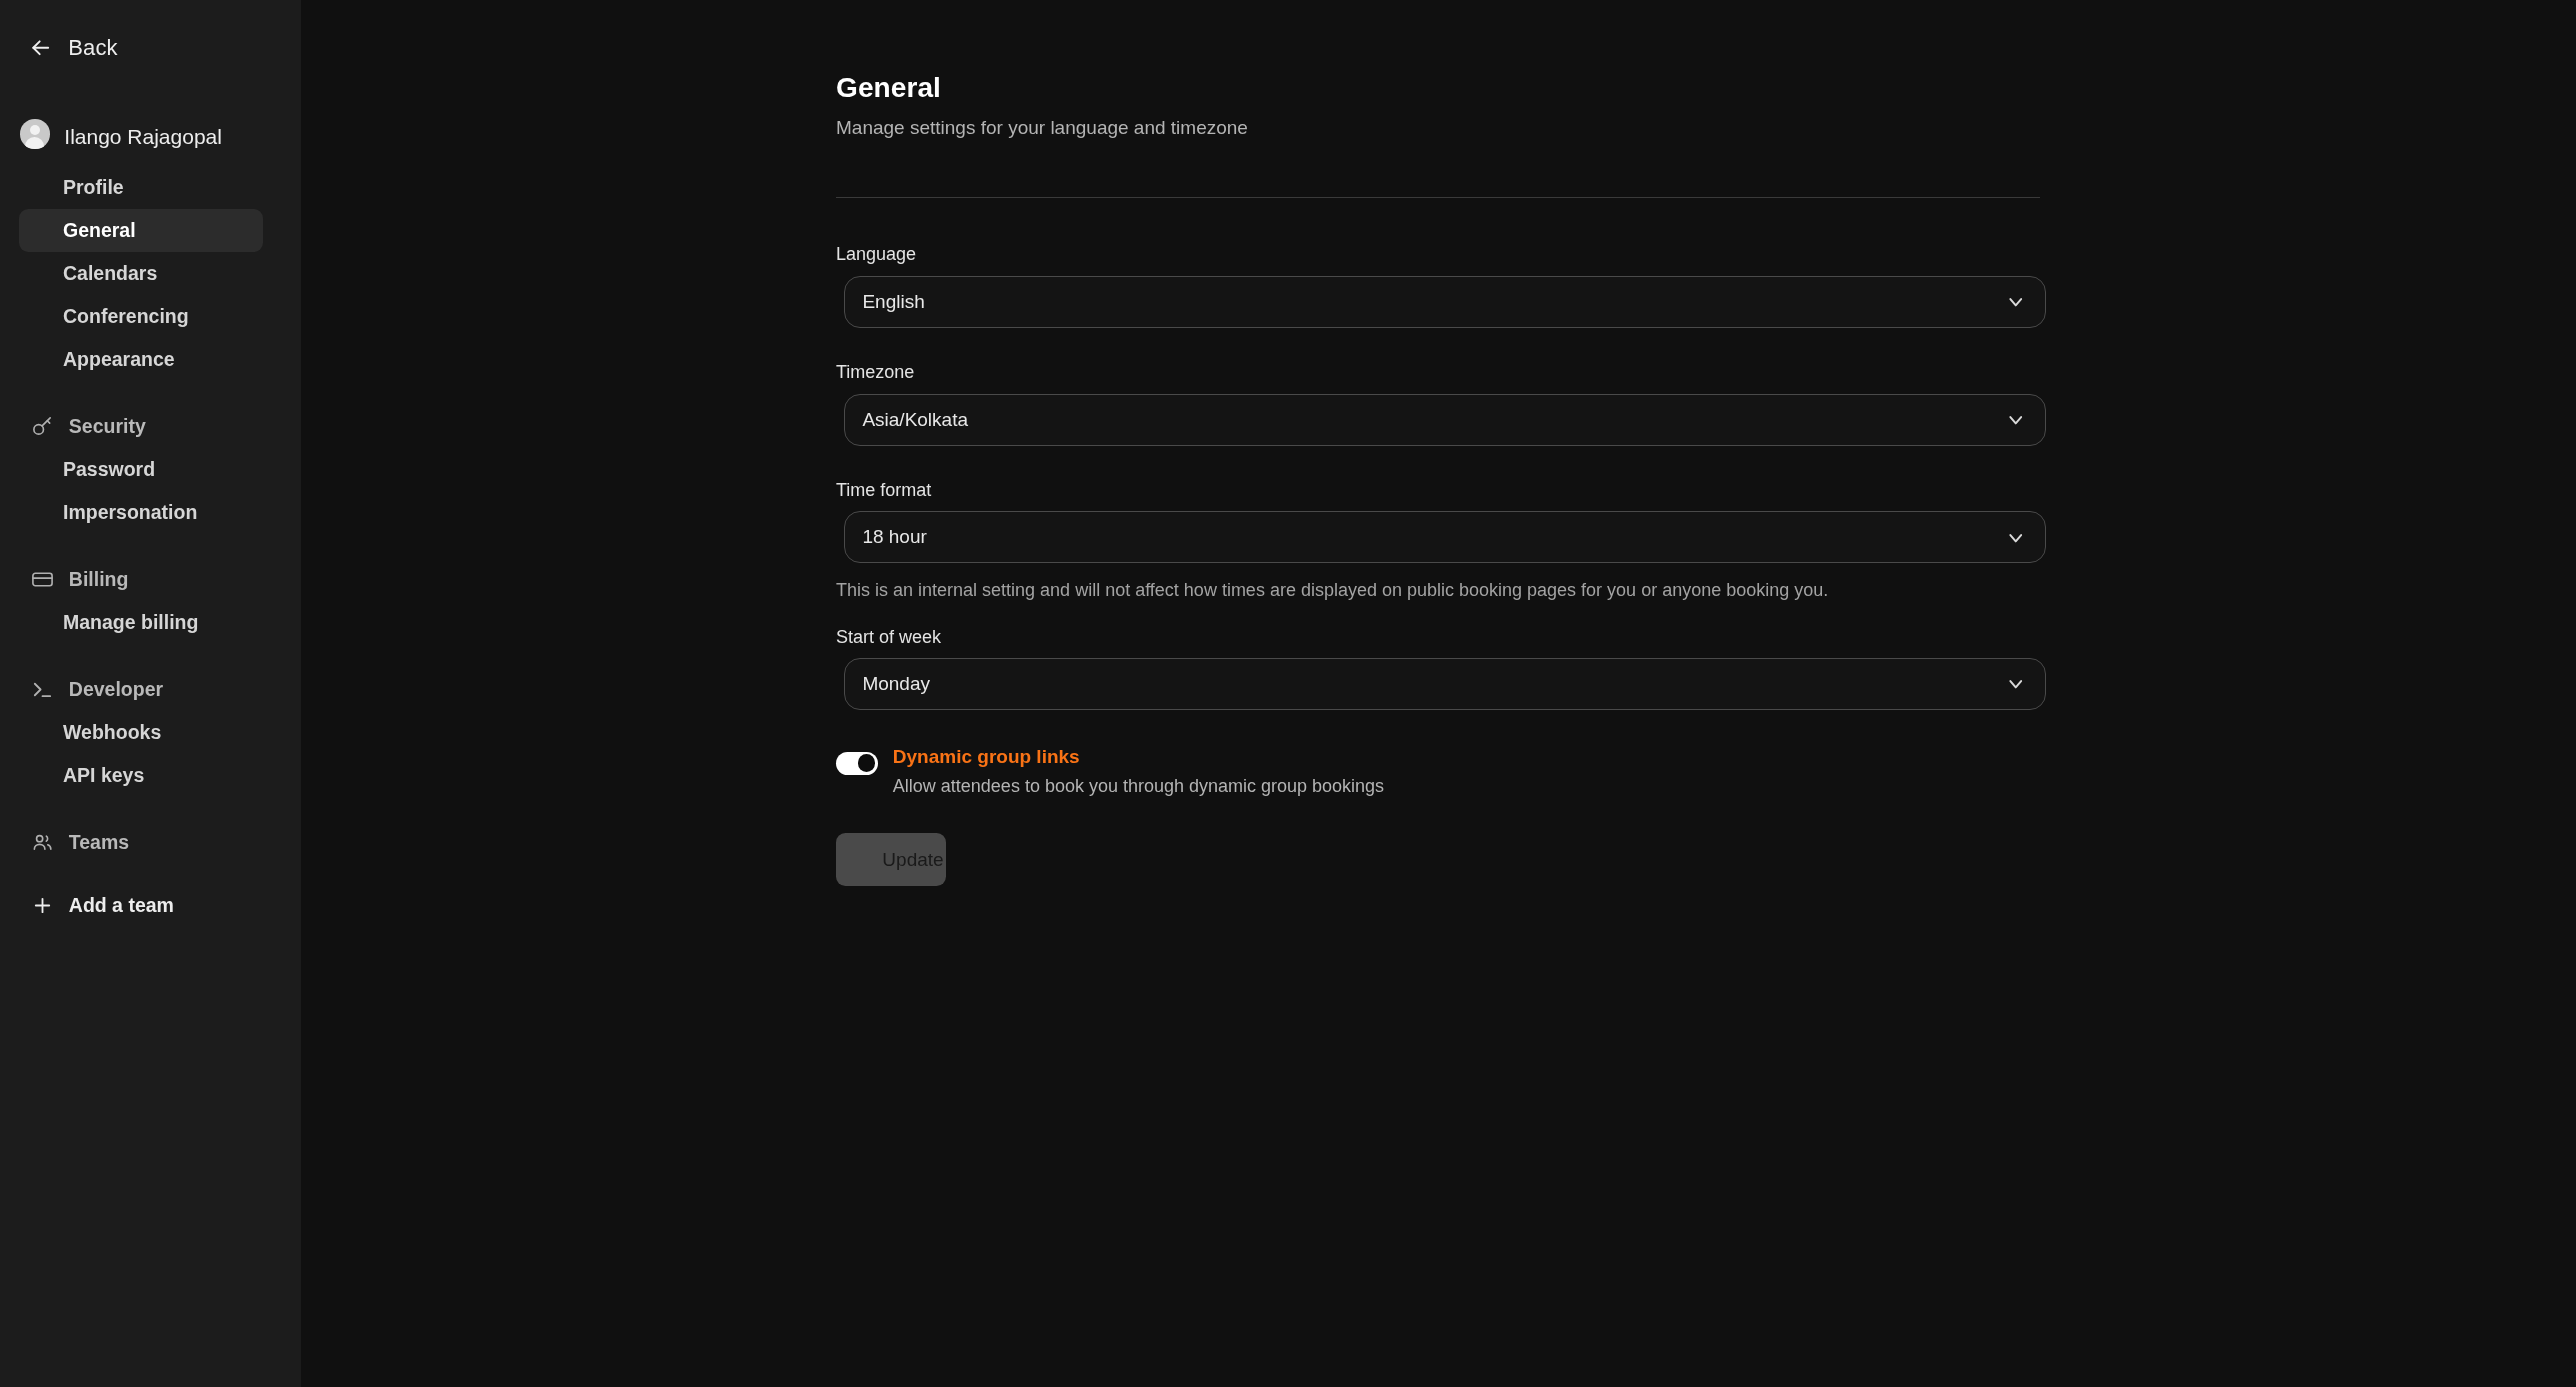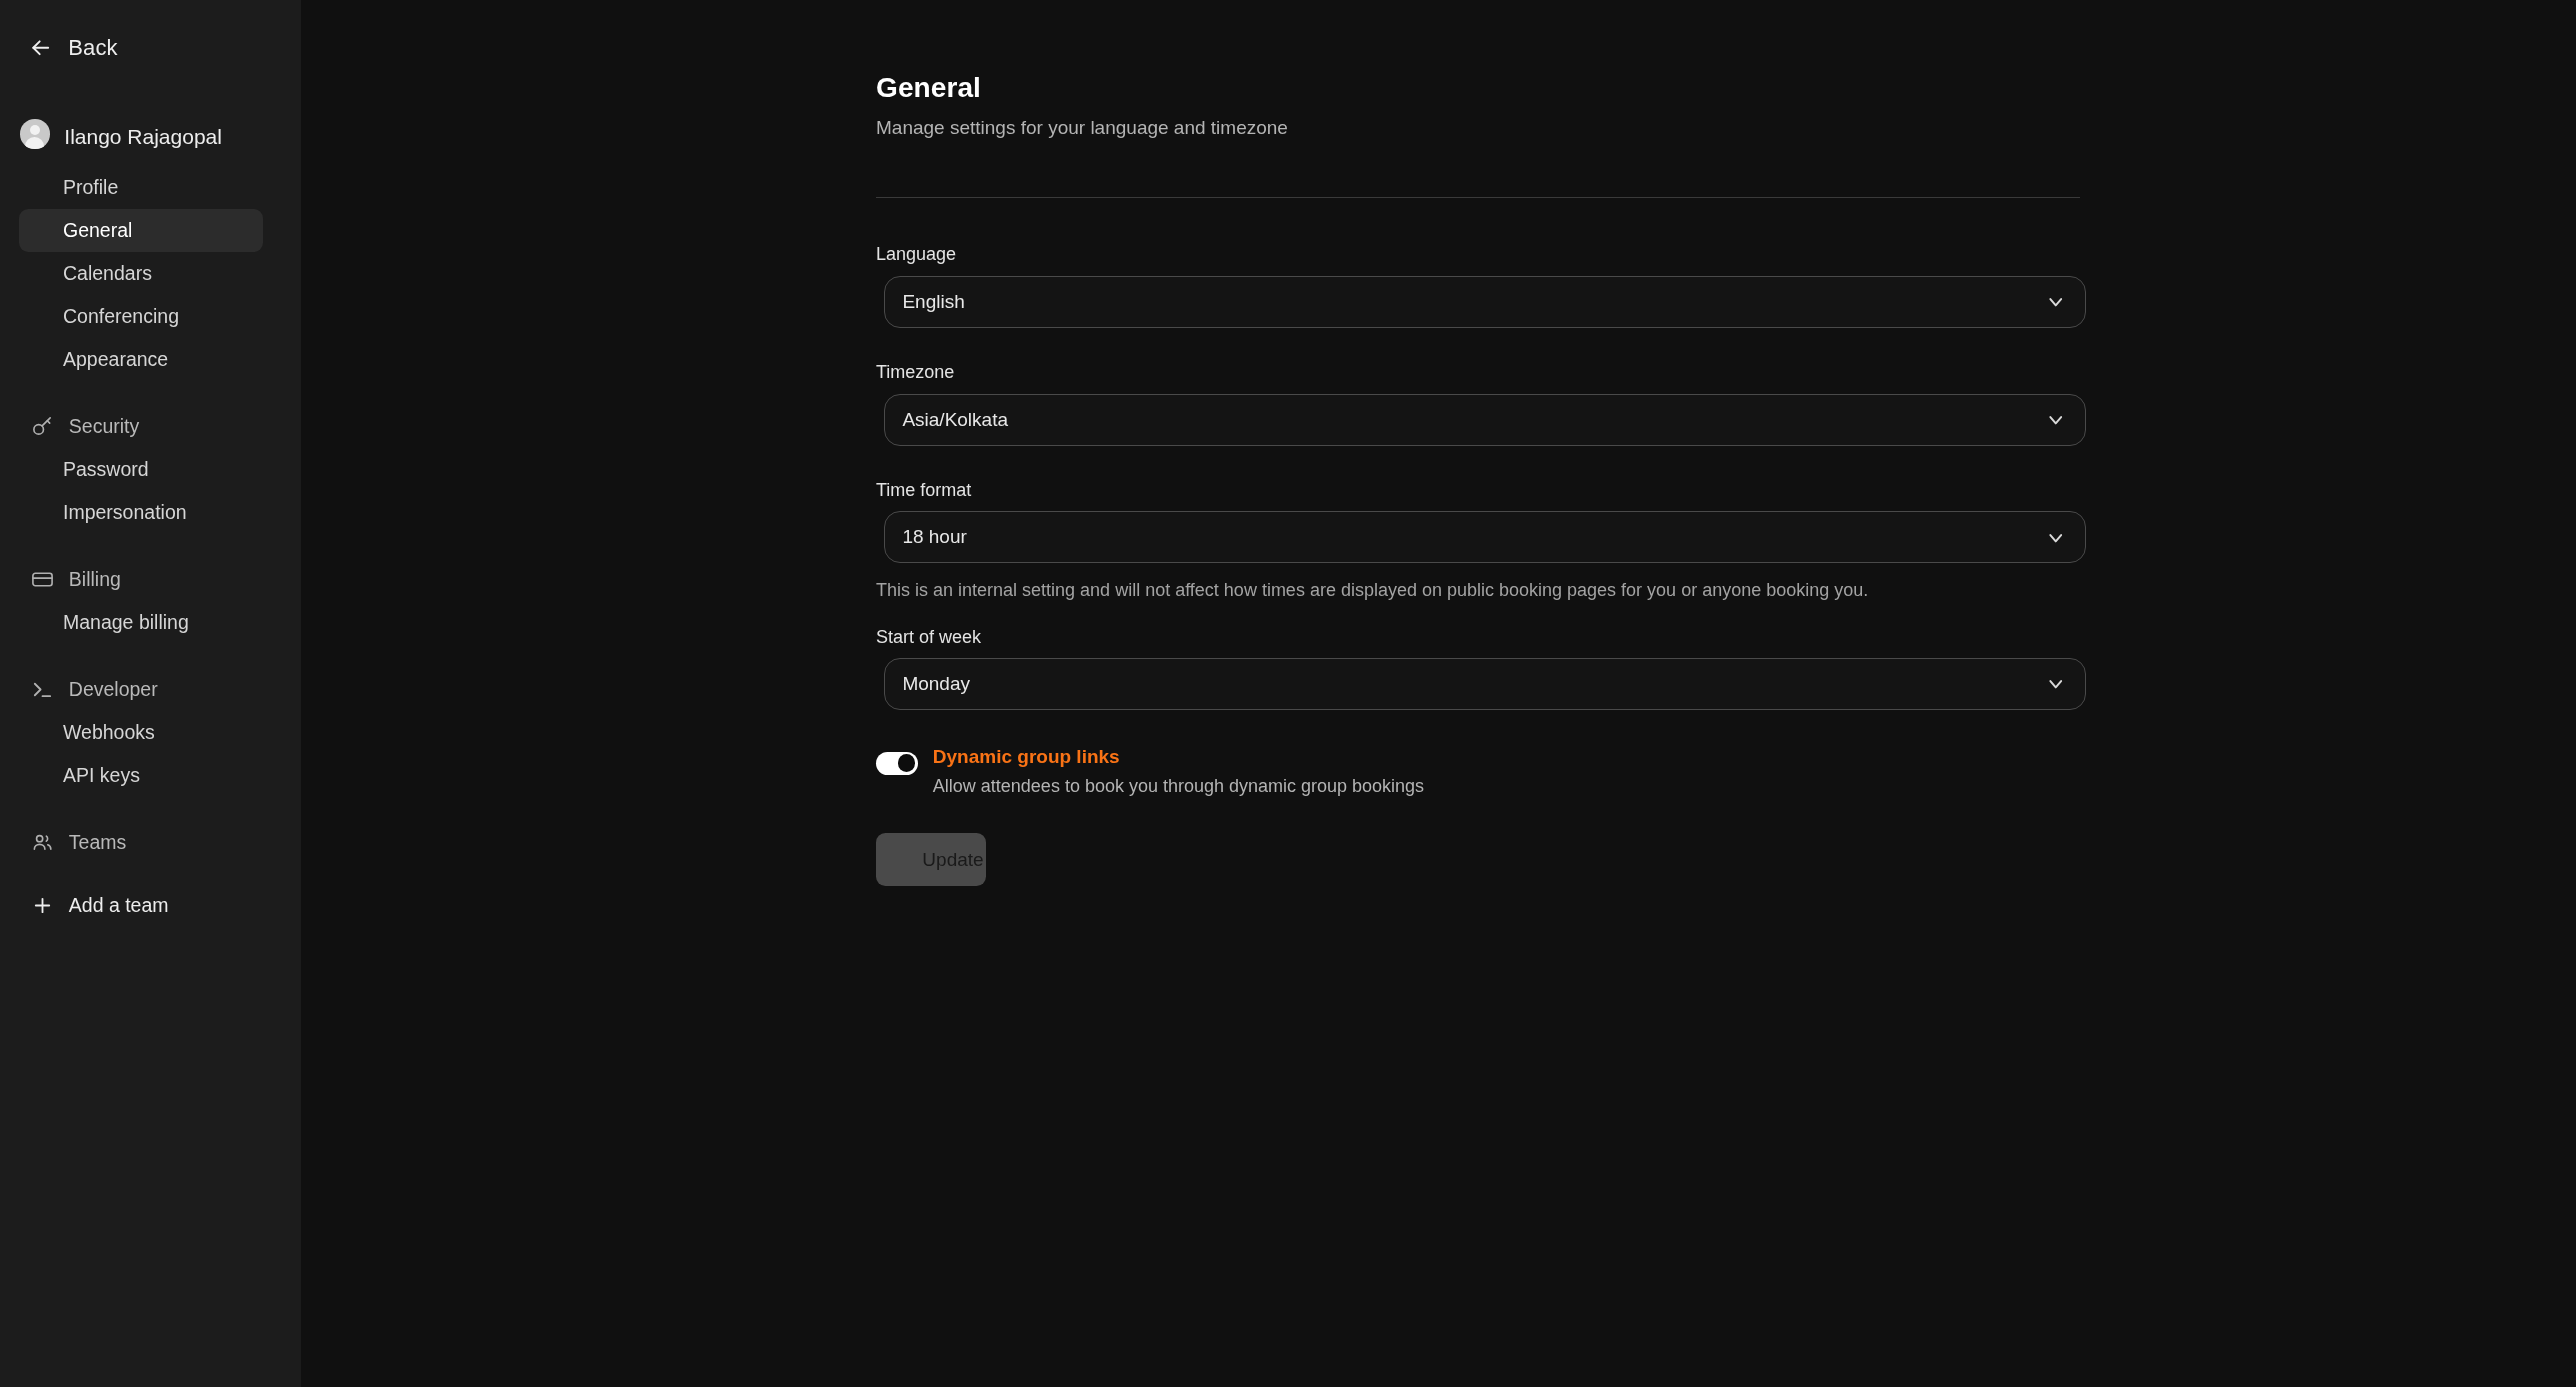--- a/index.html
+++ b/index.html
@@ -7,21 +7,20 @@
     width: 2576px;
     height: 1387px;
     background: #101010;
     font-family: "Liberation Sans", sans-serif;
     overflow: hidden;
   }
   .app {
     display: flex;
     width: 2121px;
     height: 1387px;
-    gap: 40px;
   }
 
   
   .sidebar {
     width: 301px;
     min-width: 301px;
     height: 100%;
     background: #1c1c1c;
     padding: 0 0 0 0;
     position: relative;
@@ -68,21 +67,21 @@
     border-radius: 9.4px 9.4px 0 0;
     background: #f2f2f2;
     left: 5.4px; top: 18px;
   }
   .user-name {
     font-size: 21px;
     color: #ededed;
     font-weight: 400;
   }
 
-  .nav-list { margin-top: 17.4px; }
+  .nav-list { margin-top: 17.4px; font-weight: bold; }
 
   .nav-sub {
     display: flex;
     align-items: center;
     height: 43px;
     margin: 0 38px 0 19px;
     padding: 0 0 0 44px;
     border-radius: 9.4px;
     font-size: 19.5px;
     color: #d6d6d6;

